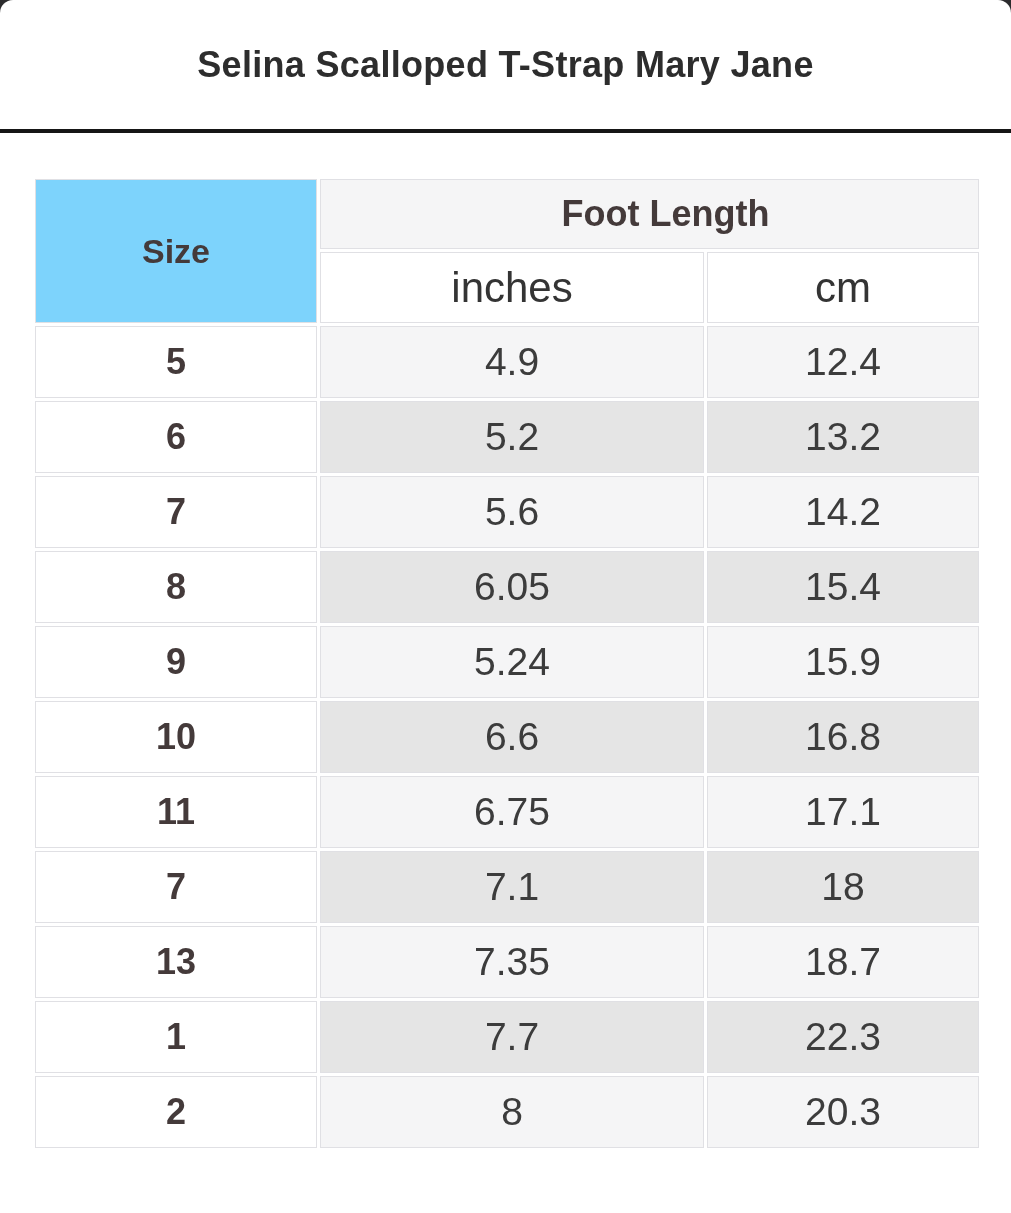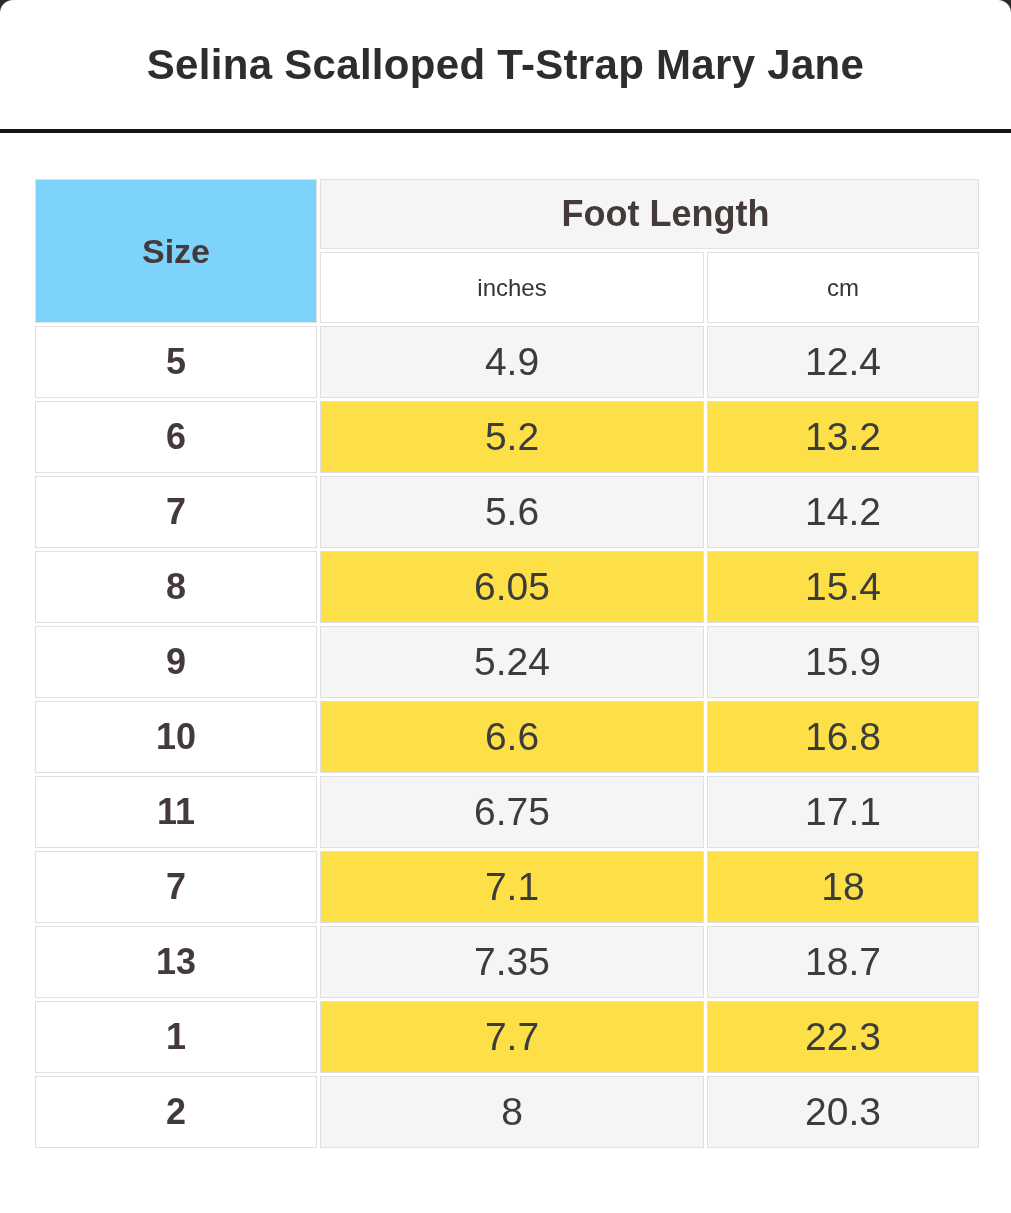--- a/index.html
+++ b/index.html
@@ -22,21 +22,21 @@
   }
   .title-bar {
     height: 129px;
     border-bottom: 4px solid #161616;
     display: flex;
     align-items: center;
     justify-content: center;
   }
   .page-title {
     margin: 2px;
-    font-size: 42px;
+    font-size: 36px;
     font-weight: bold;
     color: #2d2d2d;
     letter-spacing: 0.3px;
     white-space: nowrap;
   }
   .table-wrap {
     margin: 43px 0 0 32px;
   }
   table.size-chart {
     border-collapse: separate;
@@ -62,37 +62,37 @@
   th.group-h {
     background: #f5f5f6;
     font-size: 36px;
     font-weight: bold;
     color: #443a3a;
     height: 68px;
     padding-left: 32px;
   }
   th.sub-h {
     background: #ffffff;
-    font-size: 24px;
+    font-size: 42px;
     font-weight: 400;
     color: #343434;
     height: 69px;
   }
   td {
     height: 70px;
     font-size: 39px;
   }
   td.size-cell {
     background: #ffffff;
     font-weight: bold;
     font-size: 36px;
     color: #443a3a;
   }
   td.val-cell {
-    background: #fde047;
+    background: #e5e5e5;
     color: #3c3c3c;
   }
   td.val-cell.alt {
     background: #f5f5f6;
   }
 </style>
 </head>
 <body>
 
 <div class="sheet">

